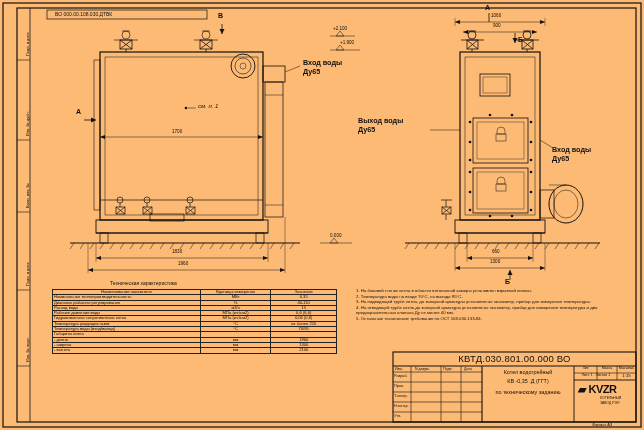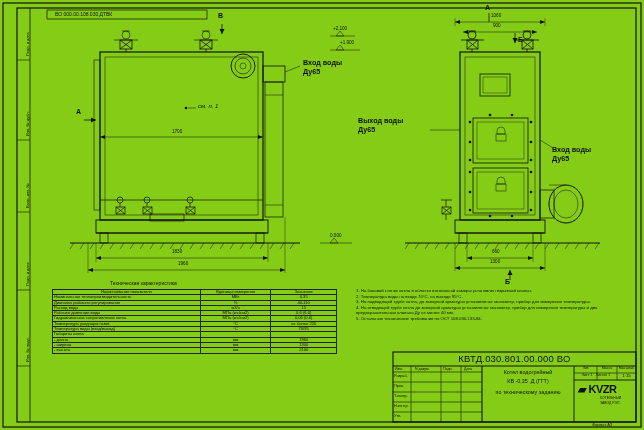--- a/index.html
+++ b/index.html
@@ -1,17 +1,17 @@
 <!DOCTYPE html>
 <html><head>
 <meta charset="utf-8">
 <style>
   html,body{margin:0;padding:0;background:#ffffff;}
   body{width:644px;height:430px;overflow:hidden;font-family:"Liberation Sans",sans-serif;color:#111;}
-  #sheet{position:relative;width:644px;height:430px;background:#84cc16;}
+  #sheet{position:relative;width:644px;height:430px;background:#fdba74;}
   .abs{position:absolute;}
   .txt{position:absolute;white-space:pre;font-family:"Liberation Sans",sans-serif;color:#111;line-height:1.05;}
   .c{ text-align:center;}
   svg{position:absolute;left:0;top:0;overflow:visible;}
   table{border-collapse:collapse;}
   .tbl td{border:0.6px solid #222;font-size:4.1px;padding:0 1px;line-height:1.05;font-family:"Liberation Sans",sans-serif;}
   .tbl{position:absolute;}
   .hdr{font-size:4.6px;}
   .notes div{font-size:4.3px;line-height:1.28;}
   .title-main{font-size:9.5px;letter-spacing:.2px;}

